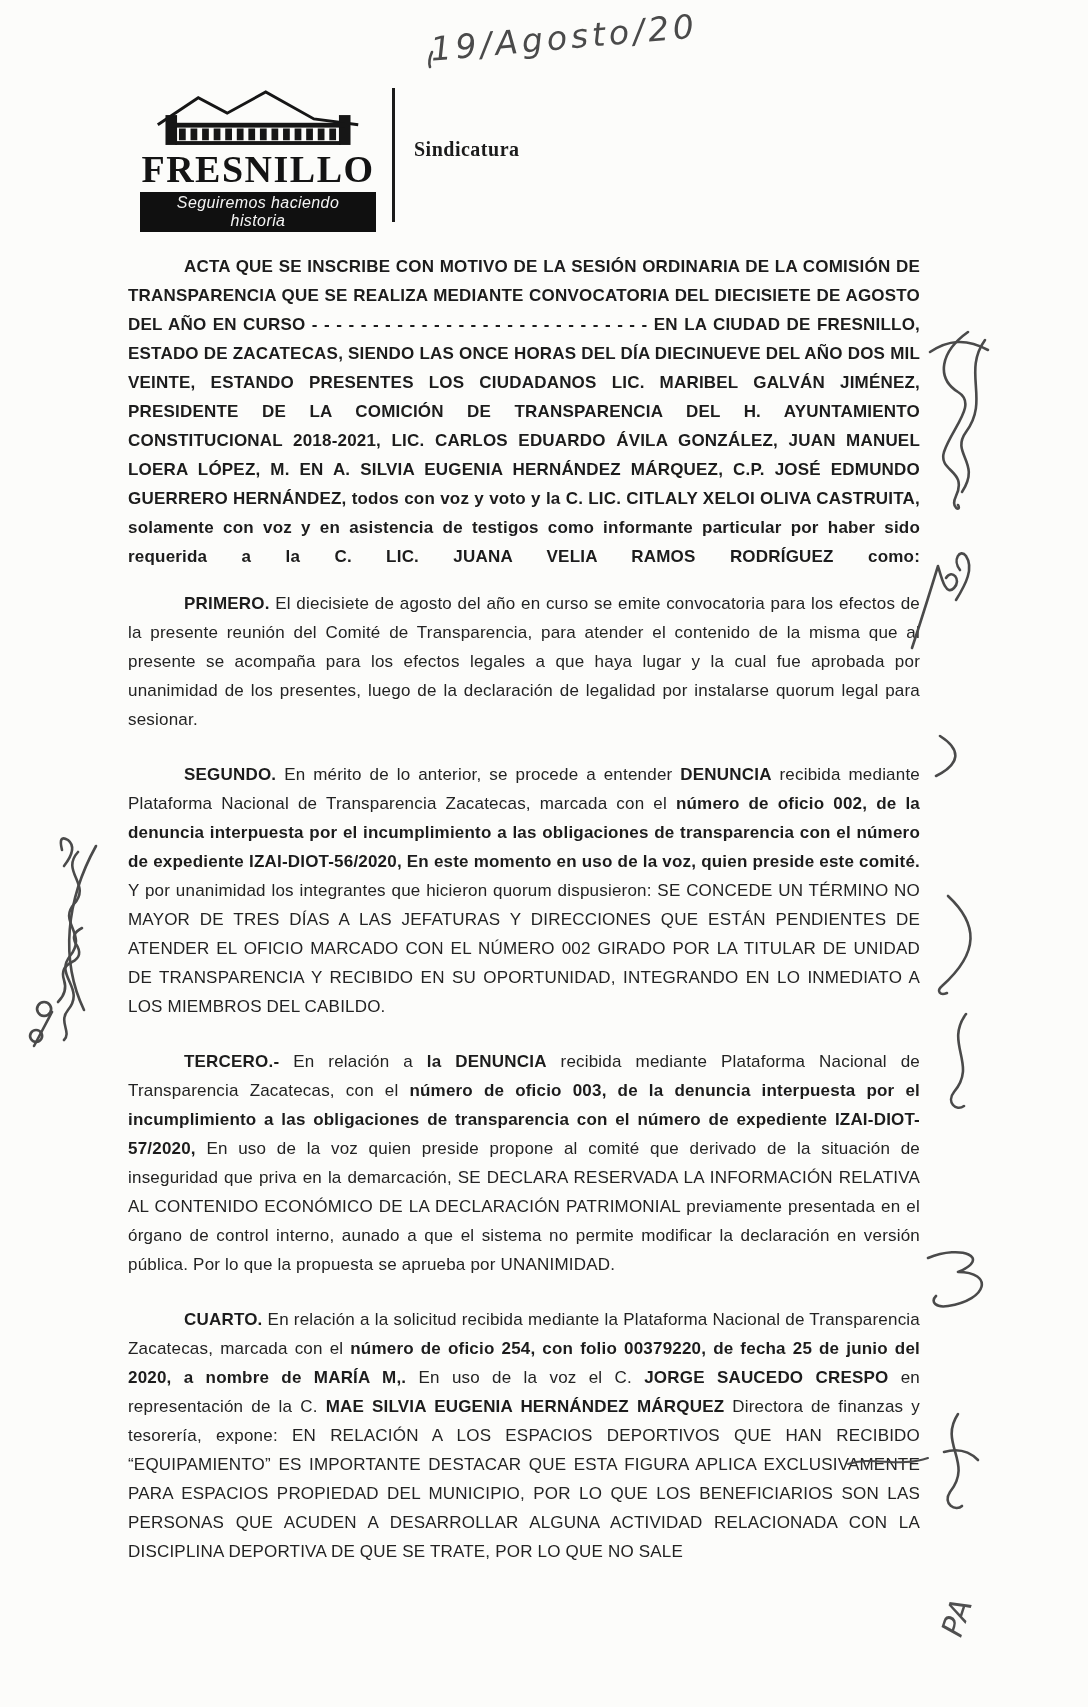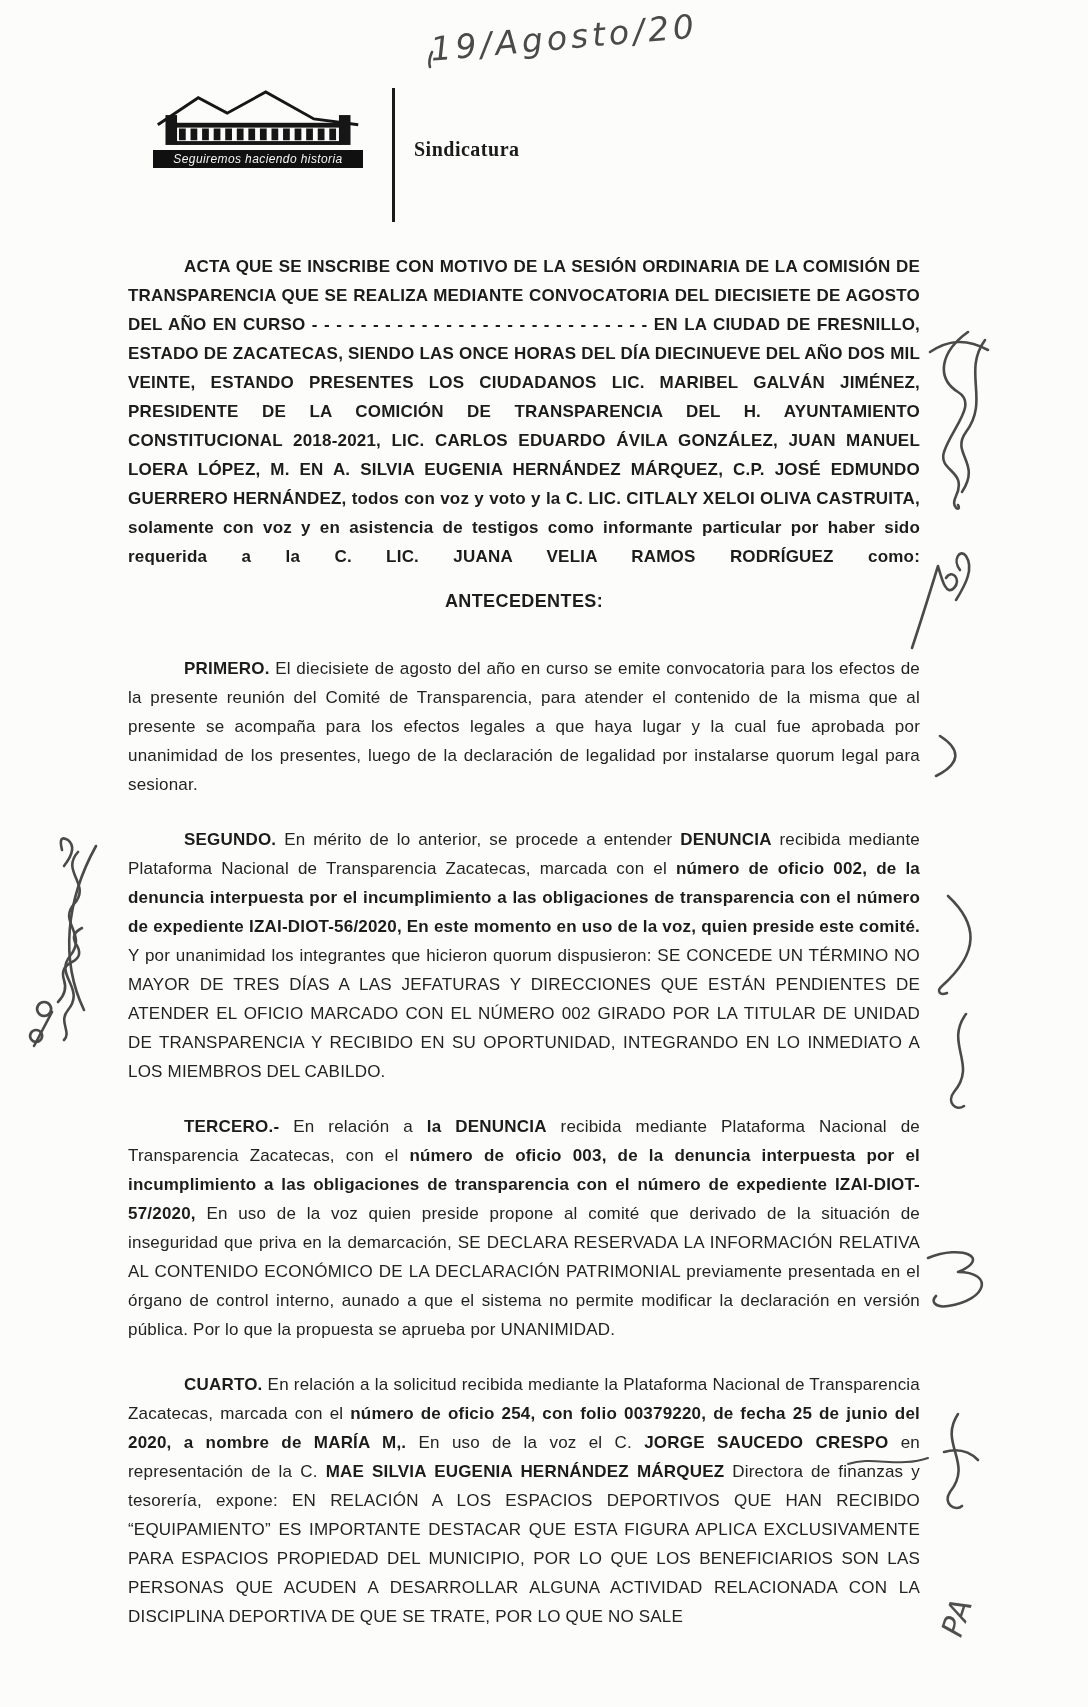--- a/index.html
+++ b/index.html
@@ -18,21 +18,21 @@
     text-align:center;
   }
   .logo-icon{display:block;margin:0 auto;}
   .logo-word{
     font-family:"Liberation Serif", serif;
     font-weight:700;font-size:38px;letter-spacing:1.5px;
     color:#141414;line-height:1.05;margin-top:2px;
   }
   .logo-tagline{
     display:inline-block;background:#101010;color:#f4f4f4;
-    font-size:12px;font-style:italic;letter-spacing:.4px;
+    font-size:16px;font-style:italic;letter-spacing:.4px;
     padding:2px 20px;margin-top:2px;
   }
   .vdivider{
     position:absolute;left:392px;top:88px;width:3px;height:134px;
     background:#1a1a1a;
   }
   .dept{
     position:absolute;left:414px;top:138px;
     font-family:"Liberation Serif", serif;
     font-weight:700;font-size:20px;color:#1b1b1b;letter-spacing:.5px;text-align:center;
@@ -95,28 +95,28 @@
 
   <div class="logo">
     <svg class="logo-icon" width="212" height="62" viewBox="0 0 220 64">
       <path d="M6 40 L48 12 L78 28 L118 6 L168 34 L214 40" fill="none" stroke="#161616" stroke-width="3"></path>
       <rect x="14" y="30" width="12" height="31" fill="#161616"></rect>
       <rect x="194" y="30" width="12" height="31" fill="#161616"></rect>
       <rect x="20" y="38" width="180" height="5" fill="#161616"></rect>
       <line x1="28" y1="50" x2="194" y2="50" stroke="#161616" stroke-width="12" stroke-dasharray="7 5"></line>
       <rect x="24" y="57" width="172" height="4" fill="#161616"></rect>
     </svg>
+    <div class="logo-word">FRESNILLO</div>
     <div class="logo-tagline">Seguiremos haciendo historia</div>
   </div>
   <div class="vdivider"></div>
   <div class="dept">Sindicatura</div>
 
   <div class="content">
     <p class="para opening"><span class="seg bold">ACTA QUE SE INSCRIBE CON MOTIVO DE LA SESIÓN ORDINARIA DE LA COMISIÓN DE TRANSPARENCIA QUE SE REALIZA MEDIANTE CONVOCATORIA DEL DIECISIETE DE AGOSTO DEL AÑO EN CURSO - - - - - - - - - - - - - - - - - - - - - - - - - - - - EN LA CIUDAD DE FRESNILLO, ESTADO DE ZACATECAS, SIENDO LAS ONCE HORAS DEL DÍA DIECINUEVE DEL AÑO DOS MIL VEINTE, ESTANDO PRESENTES LOS CIUDADANOS LIC. MARIBEL GALVÁN JIMÉNEZ, PRESIDENTE DE LA COMICIÓN DE TRANSPARENCIA DEL H. AYUNTAMIENTO CONSTITUCIONAL 2018-2021, LIC. CARLOS EDUARDO ÁVILA GONZÁLEZ, JUAN MANUEL LOERA LÓPEZ, M. EN A. SILVIA EUGENIA HERNÁNDEZ MÁRQUEZ, C.P. JOSÉ EDMUNDO GUERRERO HERNÁNDEZ, todos con voz y voto y la C. LIC. CITLALY XELOI OLIVA CASTRUITA, solamente con voz y en asistencia de testigos como informante particular por haber sido requerida a la C. LIC. JUANA VELIA RAMOS RODRÍGUEZ como:</span></p>
-    <p class="heading">ANTECEDENTES:</p>
     <p class="para"><span class="seg bold">PRIMERO.</span><span class="seg"> El diecisiete de agosto del año en curso se emite convocatoria para los efectos de la presente reunión del Comité de Transparencia, para atender el contenido de la misma que al presente se acompaña para los efectos legales a que haya lugar y la cual fue aprobada por unanimidad de los presentes, luego de la declaración de legalidad por instalarse quorum legal para sesionar.</span></p>
     <p class="para"><span class="seg bold">SEGUNDO.</span><span class="seg"> En mérito de lo anterior, se procede a entender </span><span class="seg bold">DENUNCIA</span><span class="seg"> recibida mediante Plataforma Nacional de Transparencia Zacatecas, marcada con el </span><span class="seg bold">número de oficio 002, de la denuncia interpuesta por el incumplimiento a las obligaciones de transparencia con el número de expediente IZAI-DIOT-56/2020, En este momento en uso de la voz, quien preside este comité.</span><span class="seg"> Y por unanimidad los integrantes que hicieron quorum dispusieron: SE CONCEDE UN TÉRMINO NO MAYOR DE TRES DÍAS A LAS JEFATURAS Y DIRECCIONES QUE ESTÁN PENDIENTES DE ATENDER EL OFICIO MARCADO CON EL NÚMERO 002 GIRADO POR LA TITULAR DE UNIDAD DE TRANSPARENCIA Y RECIBIDO EN SU OPORTUNIDAD, INTEGRANDO EN LO INMEDIATO A LOS MIEMBROS DEL CABILDO.</span></p>
     <p class="para"><span class="seg bold">TERCERO.-</span><span class="seg"> En relación a </span><span class="seg bold">la DENUNCIA</span><span class="seg"> recibida mediante Plataforma Nacional de Transparencia Zacatecas, con el </span><span class="seg bold">número de oficio 003, de la denuncia interpuesta por el incumplimiento a las obligaciones de transparencia con el número de expediente IZAI-DIOT-57/2020,</span><span class="seg"> En uso de la voz quien preside propone al comité que derivado de la situación de inseguridad que priva en la demarcación, SE DECLARA RESERVADA LA INFORMACIÓN RELATIVA AL CONTENIDO ECONÓMICO DE LA DECLARACIÓN PATRIMONIAL previamente presentada en el órgano de control interno, aunado a que el sistema no permite modificar la declaración en versión pública. Por lo que la propuesta se aprueba por UNANIMIDAD.</span></p>
     <p class="para"><span class="seg bold">CUARTO.</span><span class="seg"> En relación a la solicitud recibida mediante la Plataforma Nacional de Transparencia Zacatecas, marcada con el </span><span class="seg bold">número de oficio 254, con folio 00379220, de fecha 25 de junio del 2020, a nombre de MARÍA M,.</span><span class="seg"> En uso de la voz el C. </span><span class="seg bold">JORGE SAUCEDO CRESPO</span><span class="seg"> en representación de la C. </span><span class="seg bold">MAE SILVIA EUGENIA HERNÁNDEZ MÁRQUEZ</span><span class="seg"> Directora de finanzas y tesorería, expone: EN RELACIÓN A LOS ESPACIOS DEPORTIVOS QUE HAN RECIBIDO “EQUIPAMIENTO” ES IMPORTANTE DESTACAR QUE ESTA FIGURA APLICA EXCLUSIVAMENTE PARA ESPACIOS PROPIEDAD DEL MUNICIPIO, POR LO QUE LOS BENEFICIARIOS SON LAS PERSONAS QUE ACUDEN A DESARROLLAR ALGUNA ACTIVIDAD RELACIONADA CON LA DISCIPLINA DEPORTIVA DE QUE SE TRATE, POR LO QUE NO SALE</span></p>
   </div>
 
   <svg class="overlay" viewBox="0 0 1088 1707">
     <g>
       <path d="M432 52 q-4 9 -2 15"></path>
     </g>

